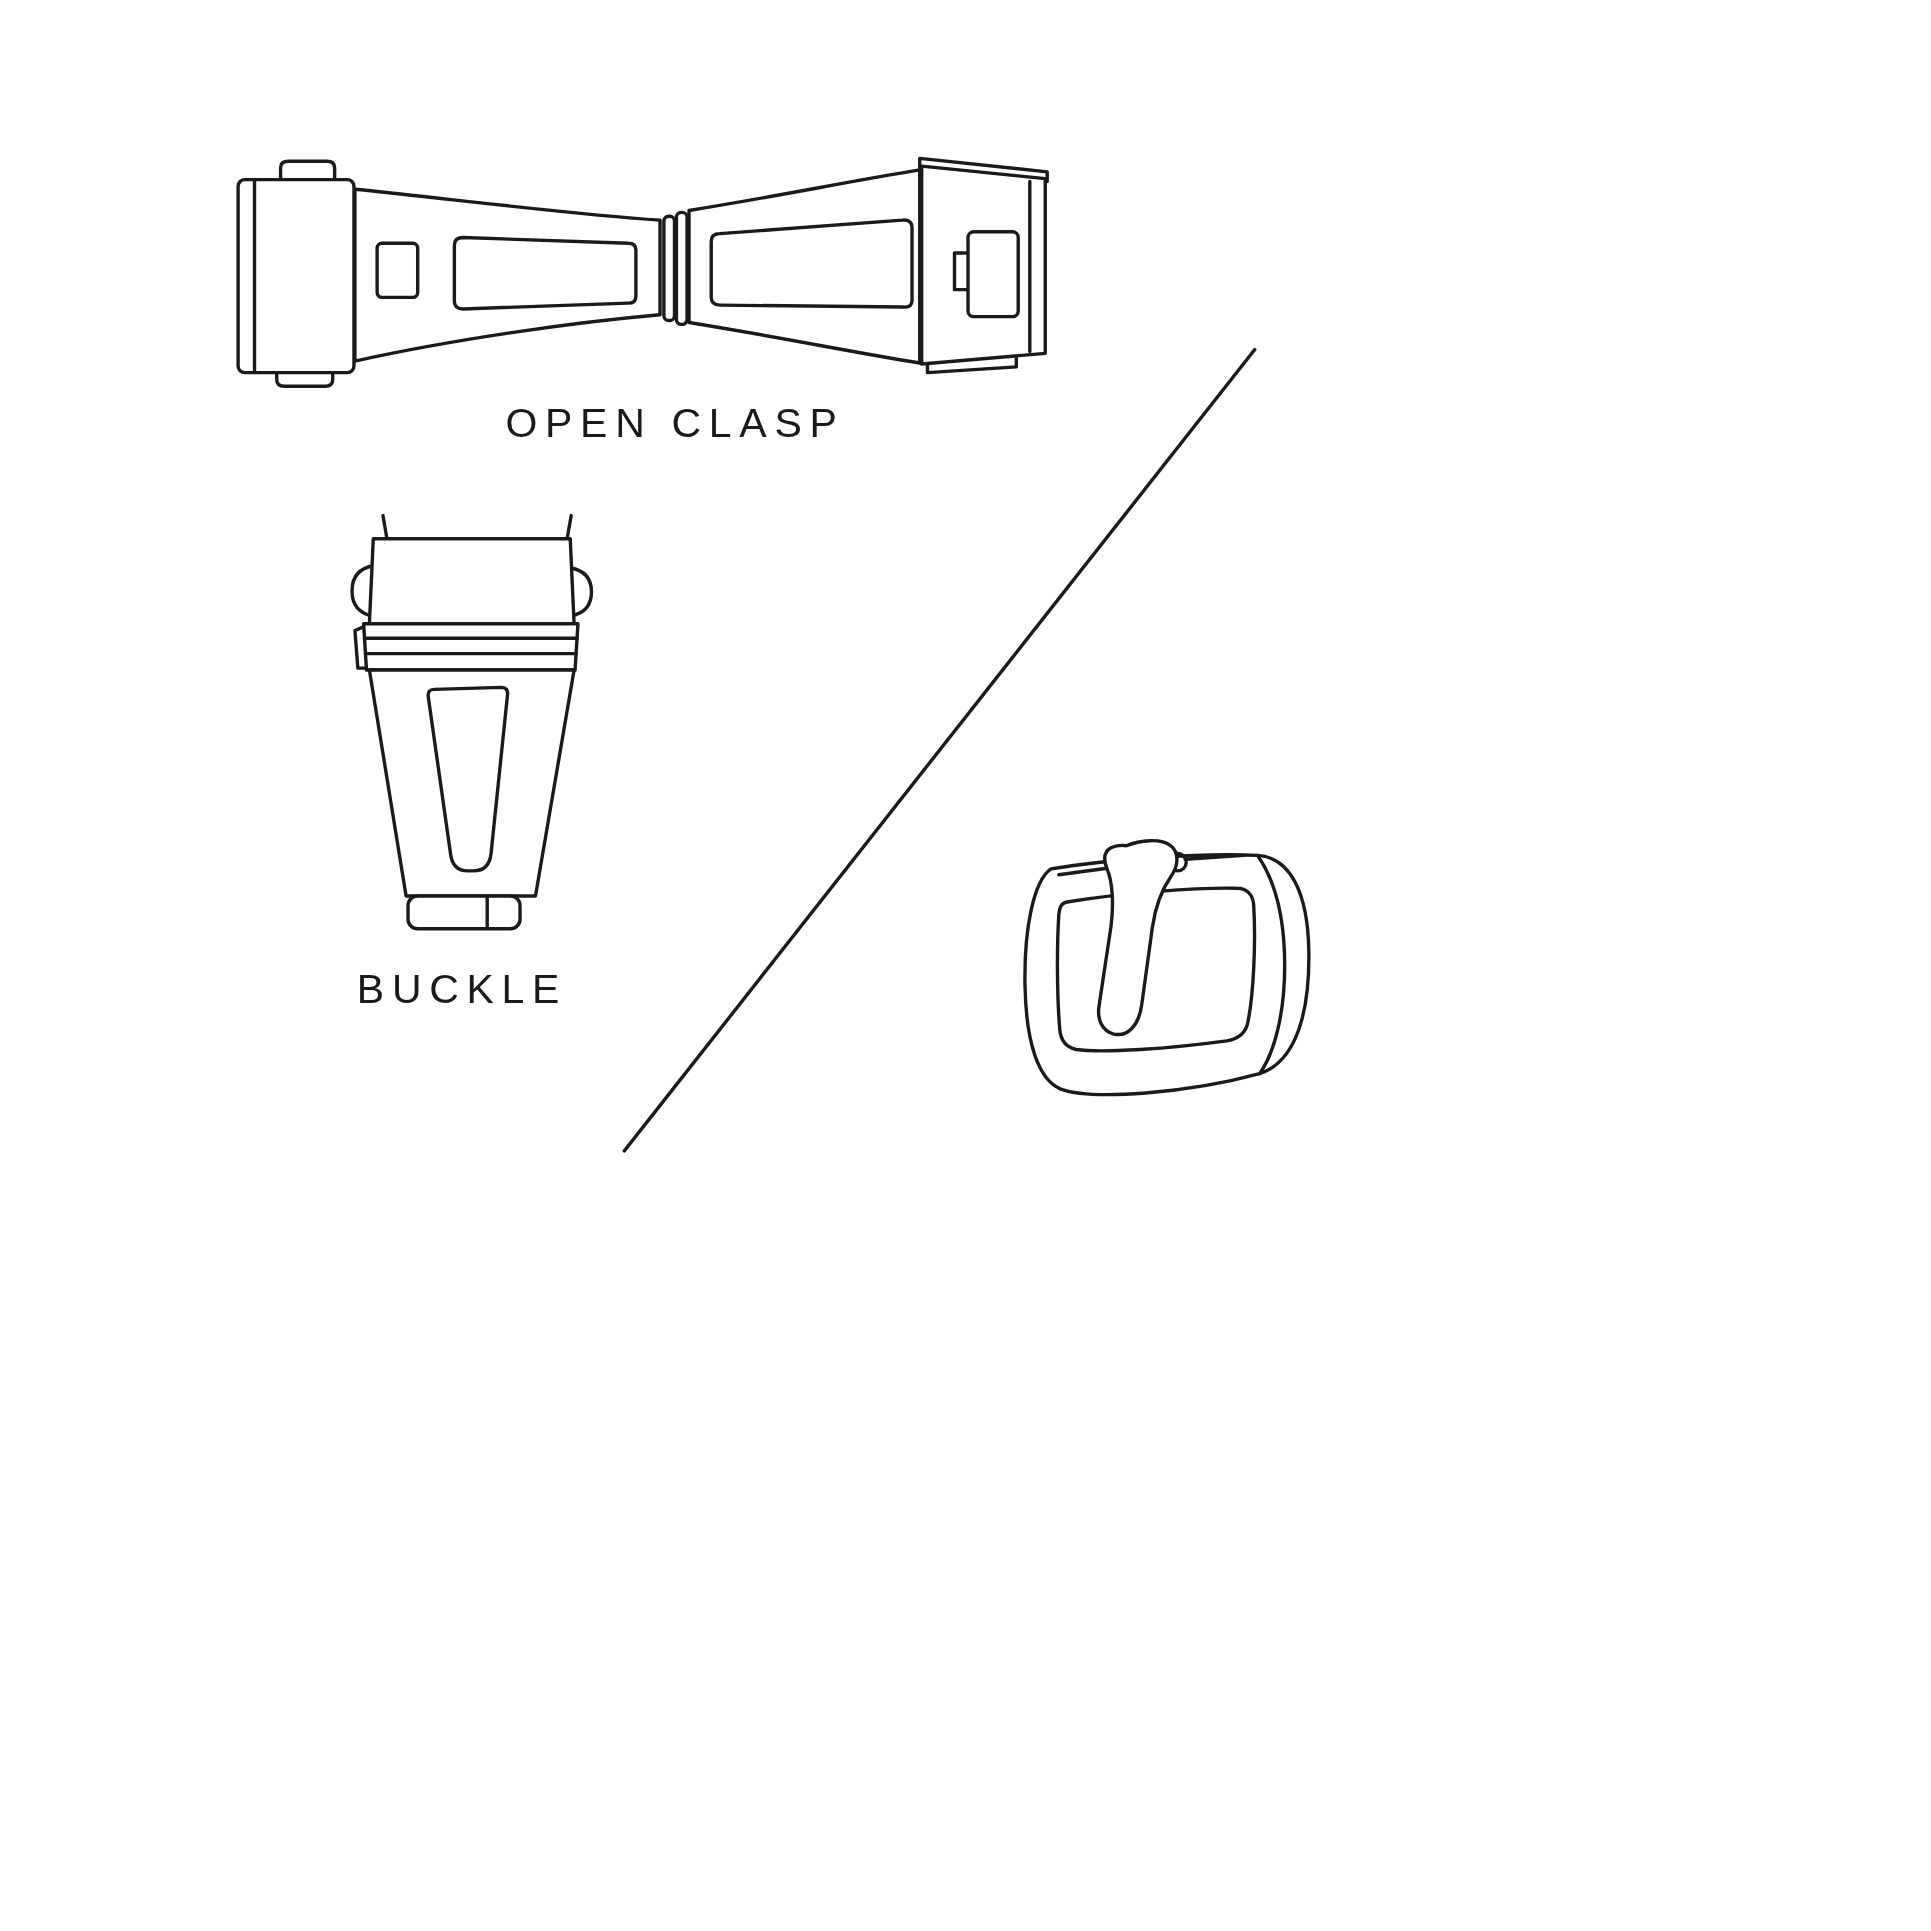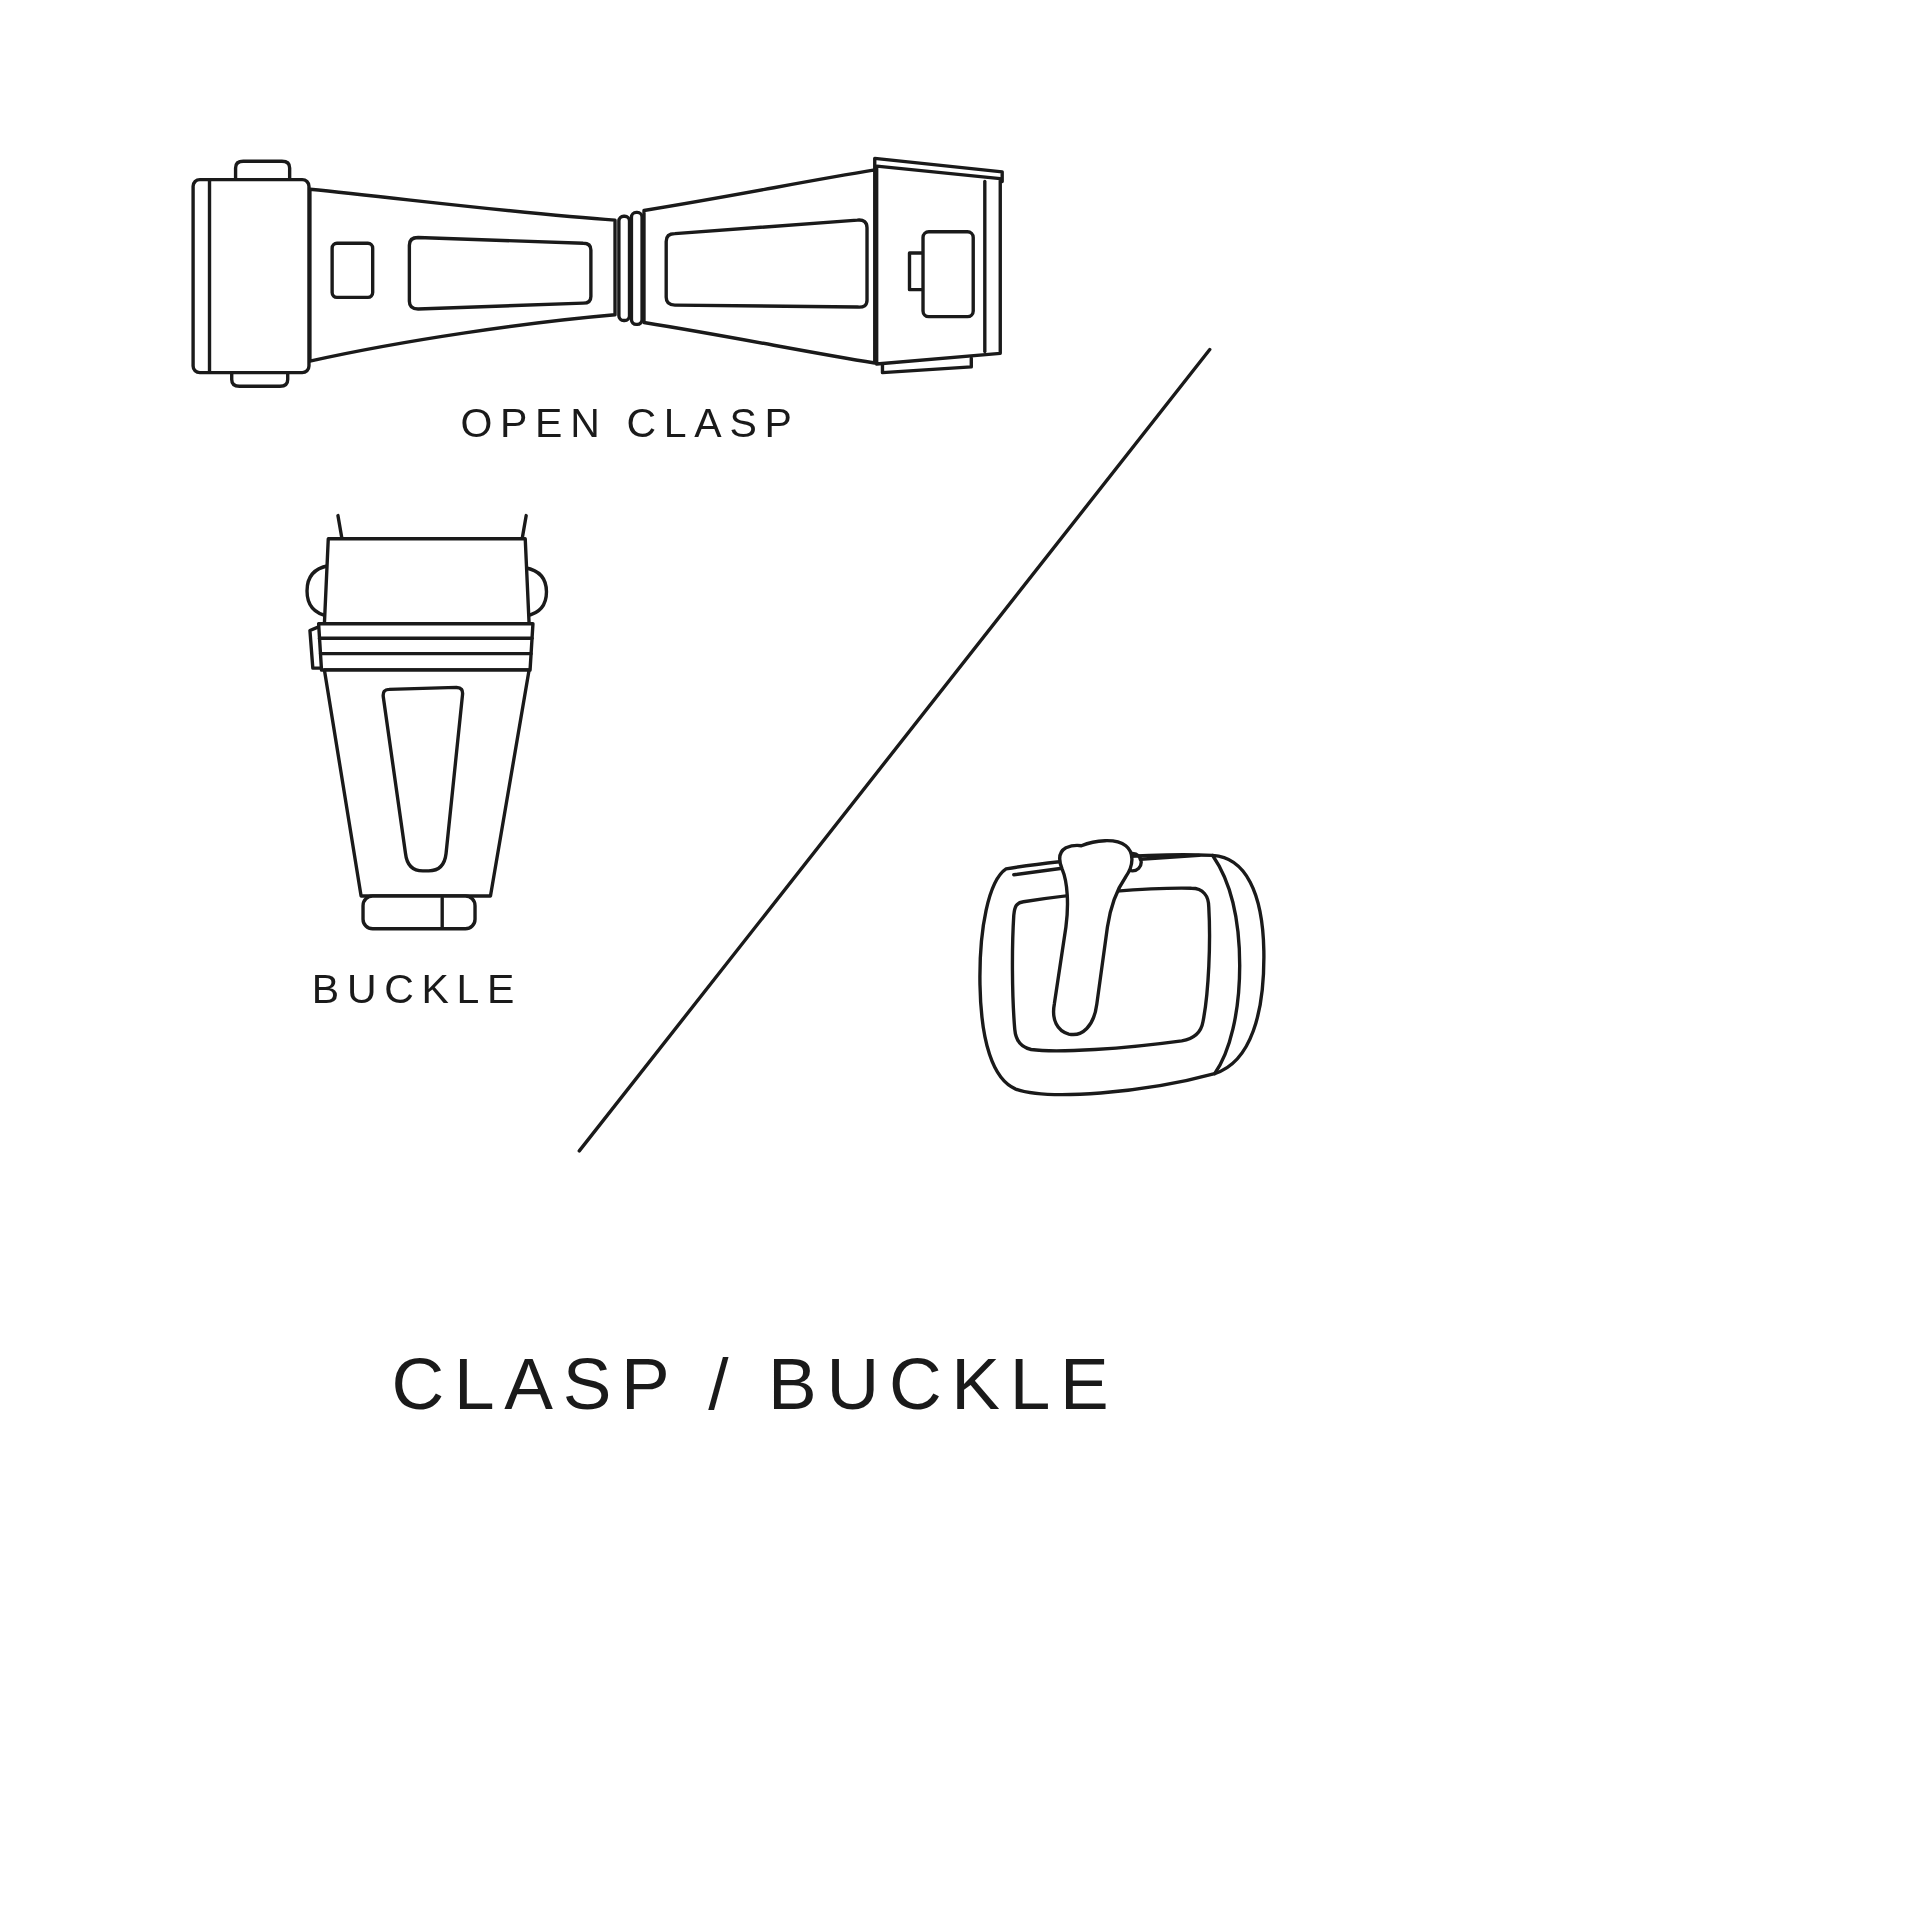--- a/index.html
+++ b/index.html
@@ -4,21 +4,21 @@
 <style>
   :root { --bg:#ffffff; --ink:#1a1a1a; }
   html,body { margin:0; padding:0; }
   body {
     width:1931px; height:1931px;
     background:var(--bg,#ffffff);
     position:relative;
     font-family:"Liberation Sans", sans-serif;
     overflow:hidden;
   }
-  .stage { position:absolute; inset:0; }
+  .stage { position:absolute; inset:0;margin-left:45px; }
   .artwork { position:absolute; left:0; top:0; }
   .draw {
     fill:none;
     stroke:var(--ink,#1a1a1a);
     stroke-width:3.5;
     stroke-linejoin:round;
     stroke-linecap:round;
   }
   .filled { fill:#ffffff; }
   .caption {
@@ -109,16 +109,15 @@
       <circle class="draw" cx="1173" cy="893" r="9"></circle>
 
       <path class="draw filled" d="M1120,876 C1134,870 1156,868 1166,876 C1175,883 1174,897 1166,908 C1157,921 1150,940 1147,960 L1136,1040 C1133,1063 1121,1074 1107,1071 C1095,1068 1089,1056 1092,1040 L1104,960 C1107,938 1106,914 1100,900 C1096,890 1097,882 1104,878 C1109,876 1114,875 1120,876 Z"></path>
     </g>
   </svg>
 
   <div class="caption" style="left:630px; top:400px;">OPEN CLASP</div>
 
   <div class="caption" style="left:417px; top:966px;">BUCKLE</div>
 
-  <div class="title" style="left:755px; top:1342px;">CLASP / BUCKLE</div>
 
 </div>
 
 
 </body></html>

